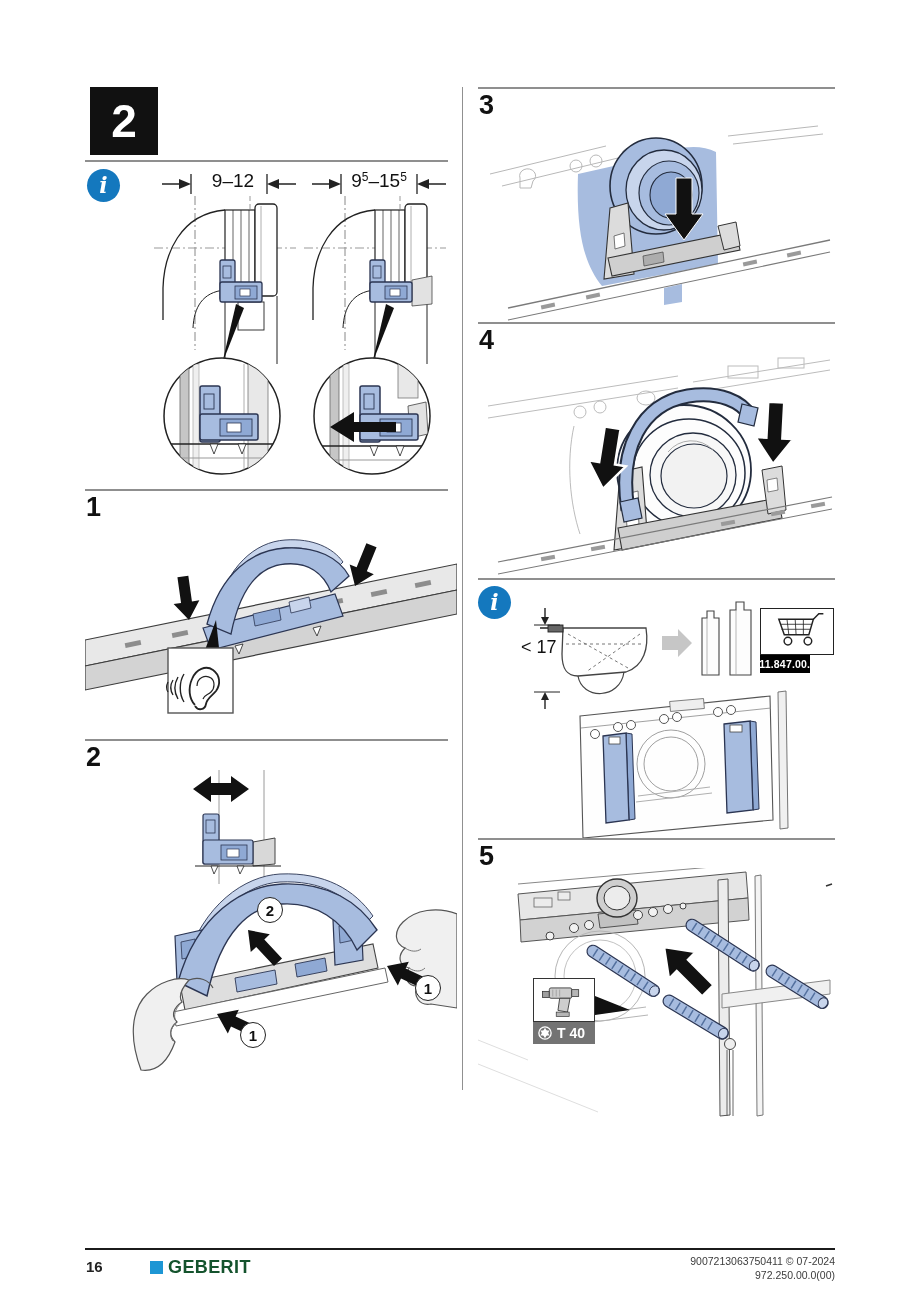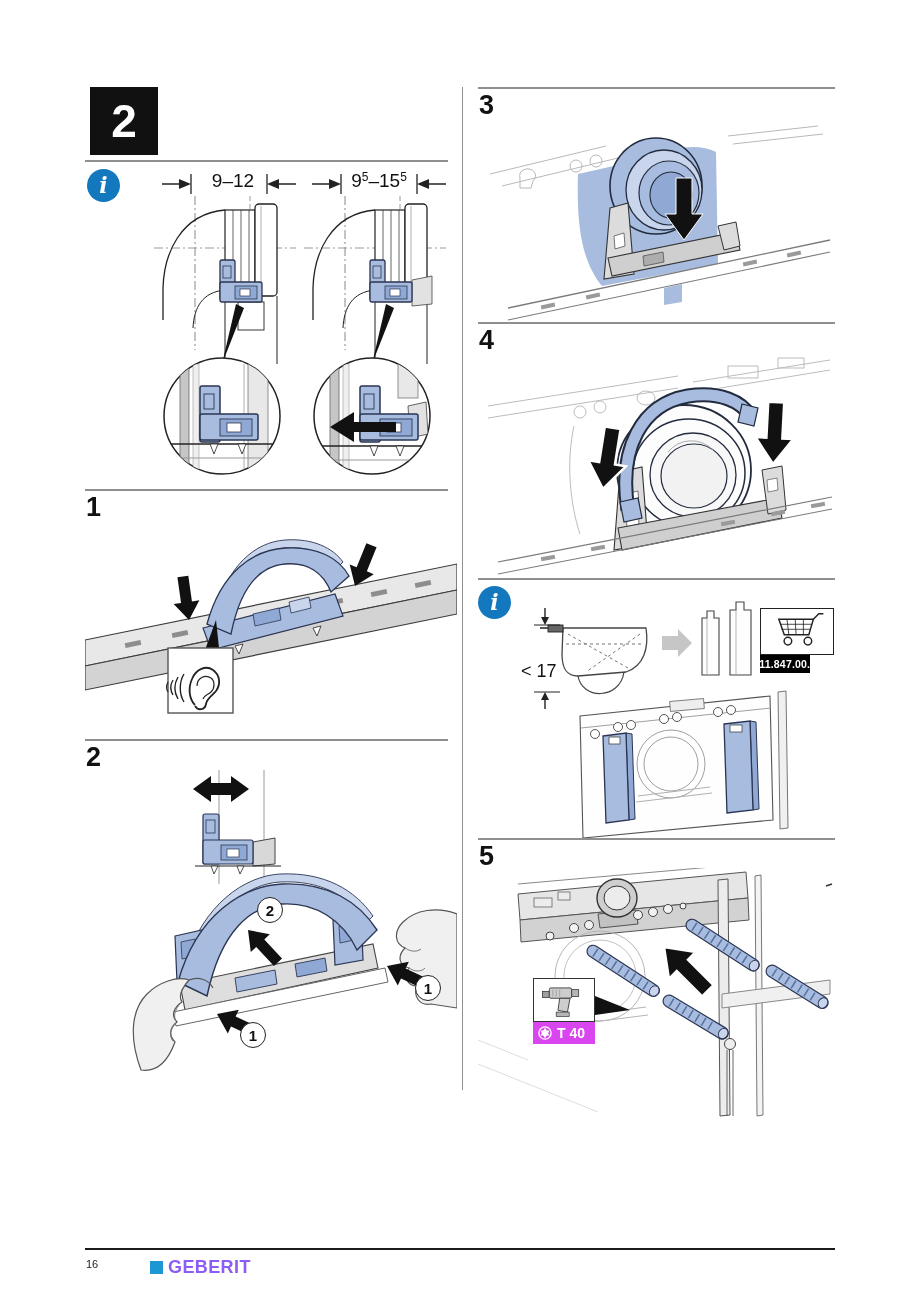--- a/index.html
+++ b/index.html
@@ -23,27 +23,27 @@
            background:#fff;display:flex;align-items:center;justify-content:center;
            font-size:15px;font-weight:bold;color:#111;box-sizing:border-box;}
   .lt17{position:absolute;font-size:18px;color:#111;white-space:nowrap;}
   .cart-box{position:absolute;left:760px;top:608px;width:74px;height:47px;background:#fff;
             border:1.5px solid #222;box-sizing:border-box;display:flex;align-items:center;justify-content:center;}
   .cart-label{position:absolute;left:760px;top:655px;width:50px;height:18px;background:#000;
               display:flex;align-items:center;justify-content:center;}
   .cart-label span{color:#fff;font-size:10.5px;font-weight:bold;letter-spacing:0.2px;}
   .t40-box{position:absolute;left:533px;top:978px;width:62px;height:44px;background:#fff;
            border:1.5px solid #333;box-sizing:border-box;display:flex;align-items:center;justify-content:center;}
-  .t40-bar{position:absolute;left:533px;top:1022px;width:62px;height:22px;background:#d946ef;
+  .t40-bar{position:absolute;left:533px;top:1022px;width:62px;height:22px;background:#737373;
            display:flex;align-items:center;justify-content:flex-start;padding-left:3px;box-sizing:border-box;}
   .t40-bar span{color:#fff;font-size:14px;font-weight:bold;margin-left:3px;}
-  .footer-page{position:absolute;left:86px;top:1258px;font-size:11px;font-weight:normal;color:#222;}
+  .footer-page{position:absolute;left:86px;top:1258px;font-size:15px;font-weight:bold;color:#222;}
   .logo{position:absolute;left:150px;top:1257px;display:flex;align-items:center;}
   .logo .sq{width:13px;height:13px;background:#1d96d4;margin-right:5px;}
-  .logo .word{font-size:18px;font-weight:bold;color:#8b5cf6;letter-spacing:0.4px;}
+  .logo .word{font-size:18px;font-weight:bold;color:#14532d;letter-spacing:0.4px;}
   .footer-right{position:absolute;right:85px;top:1254px;width:320px;text-align:right;
                 font-size:10.5px;color:#3c3c3c;line-height:14px;}
   svg{display:block;}
 </style>
 </head>
 <body>
 
 <div class="page">
 
   <div class="section-box">
@@ -379,21 +379,21 @@
     <circle cx="193" cy="176" r="27" fill="none" stroke="#a0a0a0" stroke-width="1"></circle>
     <line x1="160" y1="208" x2="232" y2="199" stroke="#b0b0b0" stroke-width="1"></line>
     <line x1="158" y1="214" x2="234" y2="205" stroke="#b0b0b0" stroke-width="1"></line>
     <polygon points="148,145 154,146 157,231 151,232" fill="#8fa9d4" stroke="#2b3552" stroke-width="1"></polygon>
     <polygon points="125,148 148,145 151,232 128,235" fill="#a7bcdf" stroke="#2b3552" stroke-width="1.3"></polygon>
     <rect x="131" y="149" width="11" height="7" fill="#fff" stroke="#444" stroke-width="0.8"></rect>
     <polygon points="272,133 278,134 281,221 275,222" fill="#8fa9d4" stroke="#2b3552" stroke-width="1"></polygon>
     <polygon points="246,136 272,133 275,222 249,225" fill="#a7bcdf" stroke="#2b3552" stroke-width="1.3"></polygon>
     <rect x="252" y="137" width="12" height="7" fill="#fff" stroke="#444" stroke-width="0.8"></rect>
   </svg>
-  <div class="lt17" style="left:521px;top:637px;margin-top:24px;">
+  <div class="lt17" style="left:521px;top:637px;">
     <span>&lt; 17</span></div>
   <div class="cart-box">
     <svg width="56" height="40" viewBox="0 0 60 44">
       <path d="M 10,8 H 48 L 43,25 H 16 Z" fill="none" stroke="#222" stroke-width="1.6"></path>
       <line x1="19" y1="8" x2="21" y2="25" stroke="#222" stroke-width="0.9"></line>
       <line x1="28" y1="8" x2="29" y2="25" stroke="#222" stroke-width="0.9"></line>
       <line x1="37" y1="8" x2="37" y2="25" stroke="#222" stroke-width="0.9"></line>
       <line x1="12" y1="13.5" x2="46" y2="13.5" stroke="#222" stroke-width="0.9"></line>
       <line x1="13" y1="19" x2="45" y2="19" stroke="#222" stroke-width="0.9"></line>
       <path d="M 48,8 L 54,2 H 59" fill="none" stroke="#222" stroke-width="1.6"></path>
@@ -483,14 +483,18 @@
     <span>T 40</span>
   </div>
 
   <div class="rule-dark" style="left:85px;top:1248px;width:750px;"></div>
   <div class="footer-page">
     <span>16</span></div>
   <div class="logo">
     <span class="sq"></span>
     <span class="word">GEBERIT</span>
   </div>
+  <div class="footer-right">
+    <div>9007213063750411 © 07-2024</div>
+    <div>972.250.00.0(00)</div>
+  </div>
 
 </div>
 
 </body></html>

